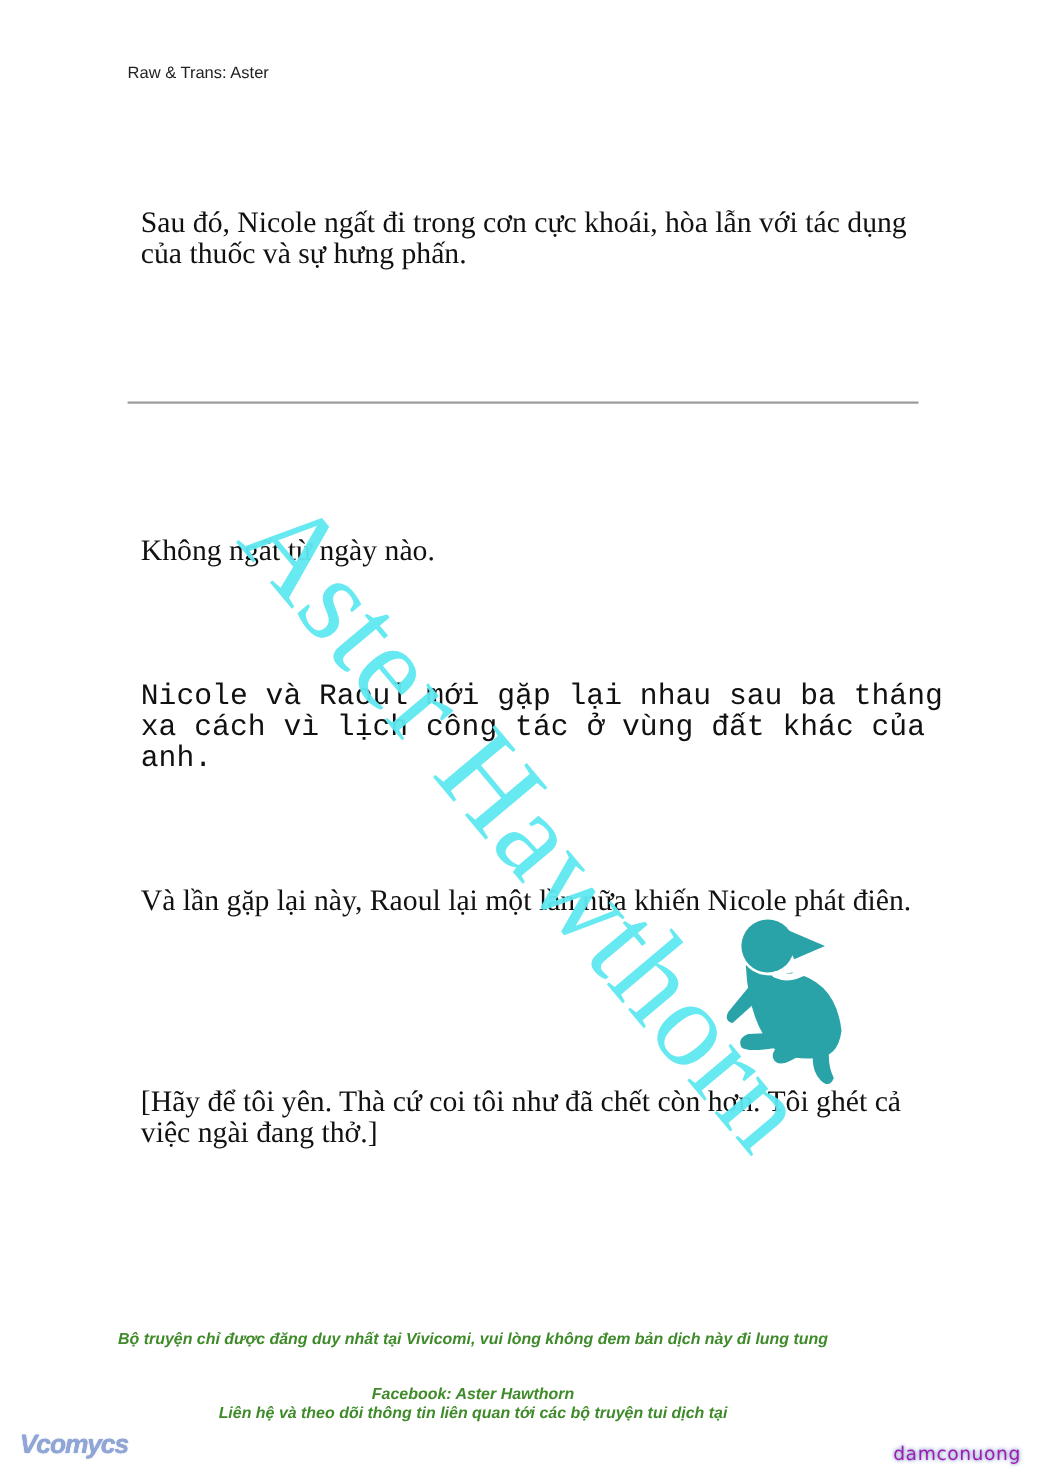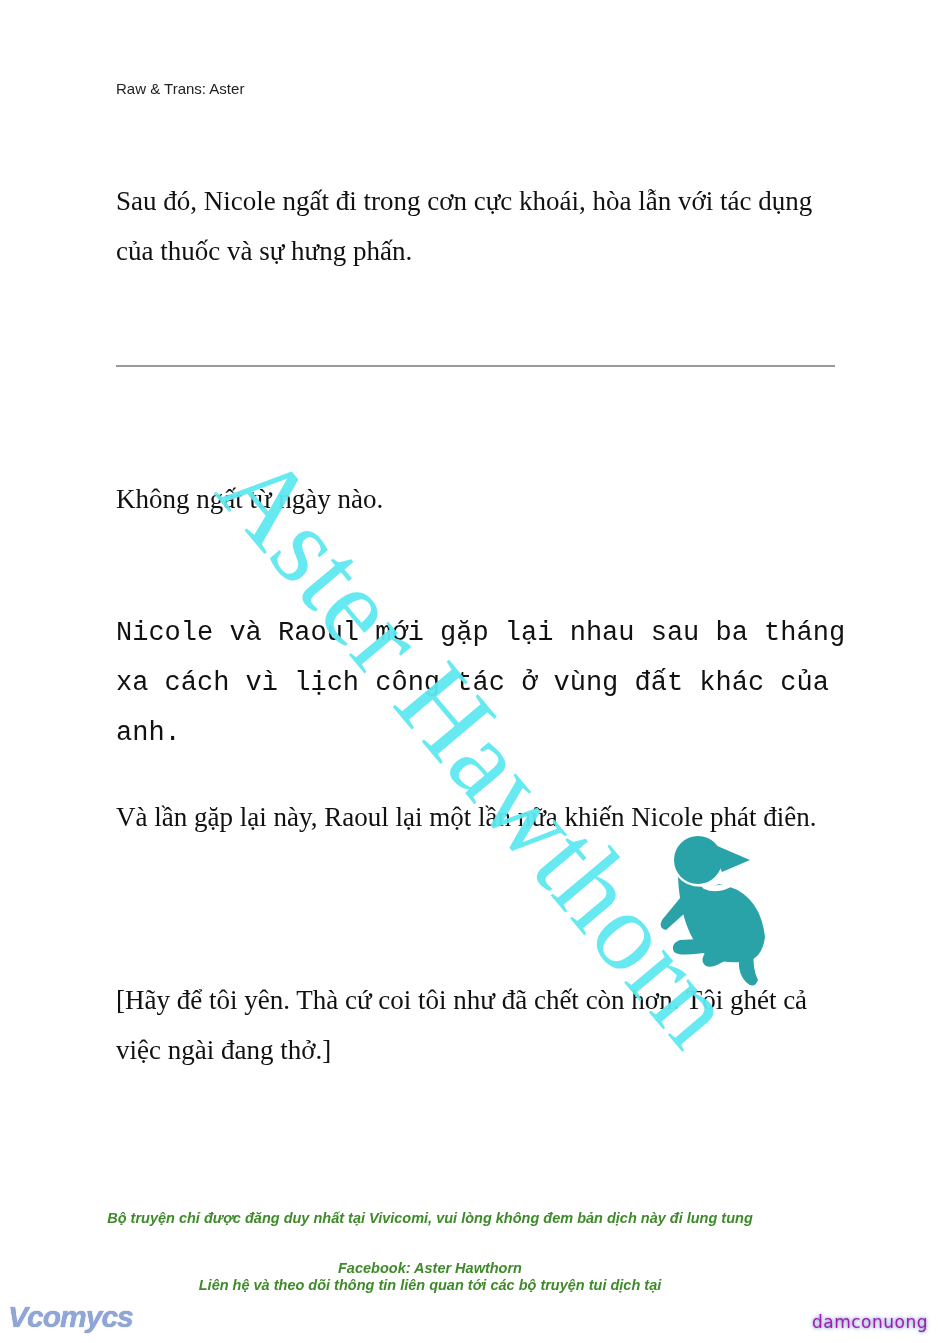--- a/index.html
+++ b/index.html
@@ -1,45 +1,45 @@
 <!DOCTYPE html>
 <html><head>
 <meta charset="utf-8">
 <style>
   html, body { margin:0; padding:0; background:#ffffff; }
   body { width:950px; height:1343px; position:relative; overflow:hidden; }
   .header-credit {
     position:absolute; left:116px; top:58px;
-    font-family:"Liberation Sans", sans-serif; font-size:15px; color:#222;margin-top:22px;
+    font-family:"Liberation Sans", sans-serif; font-size:15px; color:#222;
   }
   .para {
     position:absolute; left:116px; width:730px;
     font-family:"Liberation Serif", serif; font-size:27px; color:#111;
-    line-height:50px; margin:0;
+    line-height:28px; margin:12px;
   }
   .divider {
     position:absolute; left:116px; top:365px; width:719px; height:0;
     border-top:2px solid #9a9a9a;
   }
   .watermark {
     position:absolute; left:115px; top:575px;
     font-family:"Liberation Serif", serif; font-size:112px; color:#5ee8f0;
     white-space:nowrap; transform-origin:0 0; transform:rotate(50deg) translate(0,-230px);
     opacity:0.95; pointer-events:none; letter-spacing:1px;
   }
   .cat-icon { position:absolute; left:650px; top:822px; width:130px; height:168px; }
   .footer-note {
     position:absolute; left:0; width:860px; text-align:center;
     font-family:"Liberation Sans", sans-serif; font-style:italic; font-weight:bold;
     font-size:14.5px; color:#3f8a2a;
   }
   .logo-vcomycs {
-    position:absolute; left:8px; top:1300px;
+    position:absolute; left:18px; top:1300px;
     font-family:"Liberation Sans", sans-serif; font-style:italic; font-weight:bold;
-    font-size:30px; color:#8fa6d6; letter-spacing:-1px;
+    font-size:24px; color:#8fa6d6; letter-spacing:-1px;
     text-shadow:0 0 1px #5f78b8;
   }
   .logo-damconuong {
     position:absolute; left:812px; top:1312px;
     font-family:"DejaVu Sans", sans-serif; font-size:17px; color:#a21caf;
     text-shadow:0 0 3px #7f95c8, 0 0 5px #a8b8dd; letter-spacing:0.5px;
   }
 </style>
 </head>
 <body>

